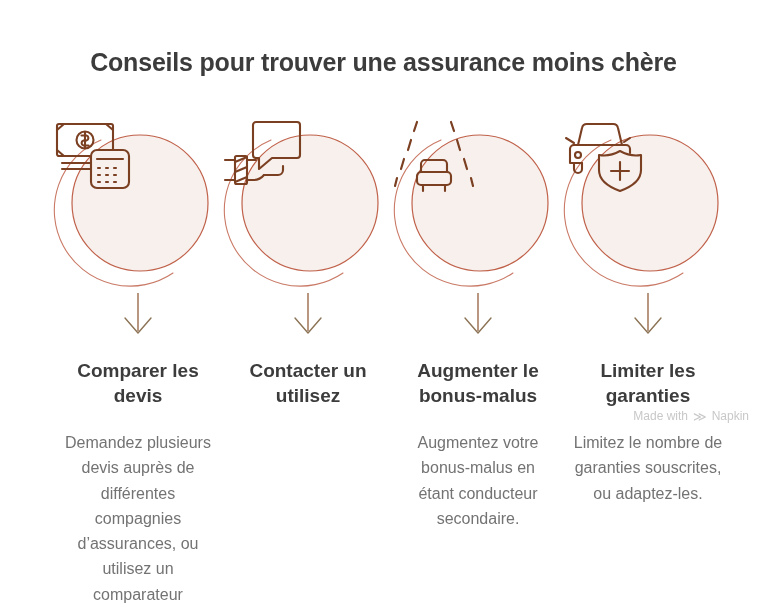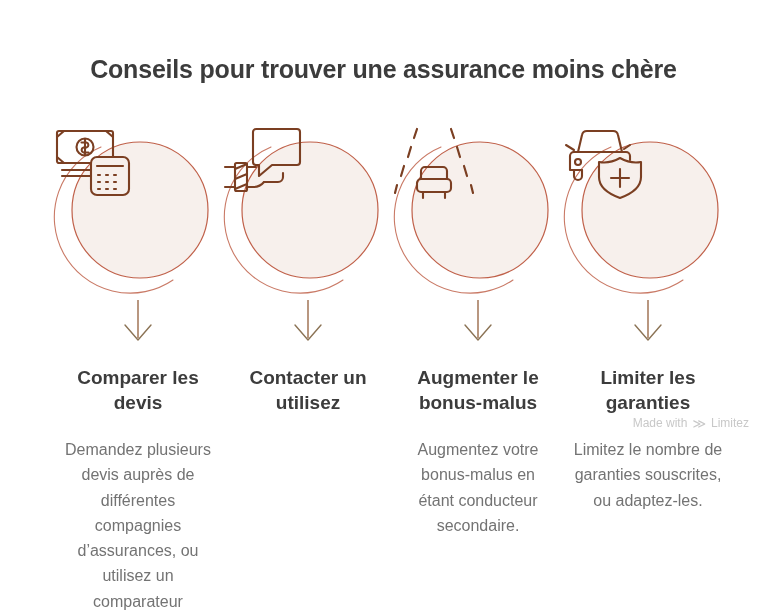--- a/index.html
+++ b/index.html
@@ -11,21 +11,20 @@
     height: 612px;
     background: #ffffff;
     font-family: "Liberation Sans", sans-serif;
     overflow: hidden;
     position: relative;
   }
   .canvas {
     position: relative;
     width: 767px;
     height: 437px;
-    margin-top: 7px;
   }
   .title {
     position: absolute;
     top: 48px;
     left: 0;
     width: 767px;
     text-align: center;
     font-size: 25px;
     font-weight: bold;
     color: #3c3c3c;
@@ -216,16 +215,16 @@
       </svg>
       <div class="heading">Limiter les garanties</div>
       <div class="body-text">Limitez le nombre de garanties souscrites, ou adaptez-les.</div>
     </div>
 
   </div>
 
   <div class="watermark">
     <span>Made with</span>
     <span class="wm-logo">≫</span>
-    <span>Limitez</span>
+    <span>Napkin</span>
   </div>
 
 </div>
 
 </body></html>

